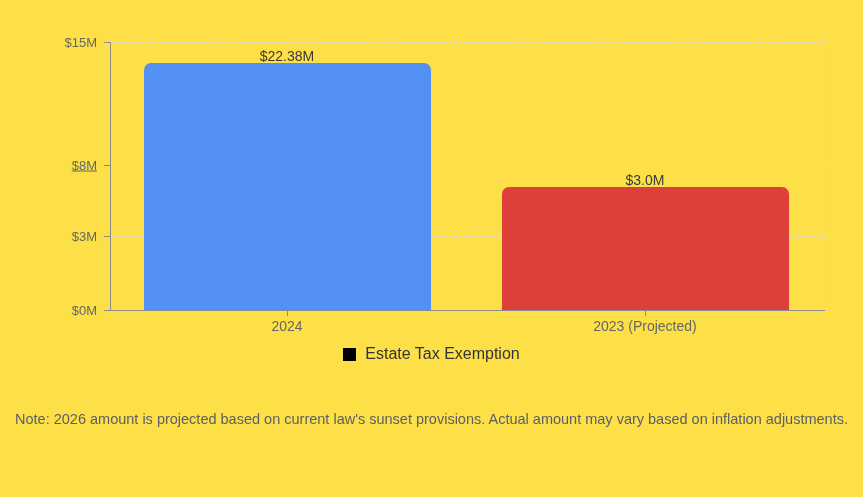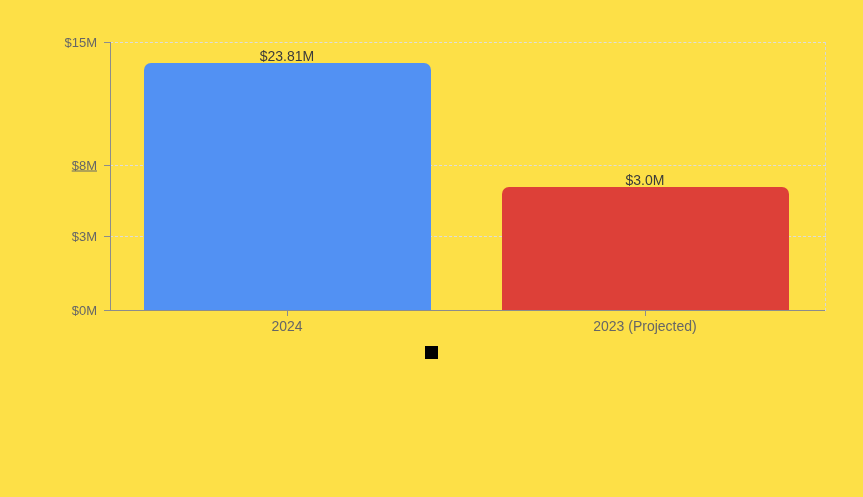--- a/index.html
+++ b/index.html
@@ -175,28 +175,30 @@
     <div class="y-tick" style="top:310px;"></div>
 
     <div class="y-label" style="top:42px;">$15M</div>
     <div class="y-label" style="top:165px;text-decoration:underline;">$8M</div>
     <div class="y-label" style="top:236px;">$3M</div>
     <div class="y-label" style="top:310px;">$0M</div>
 
     <div class="bar" style="left:144px; top:63px; width:287px; height:247px; background:#5291F3;"></div>
     <div class="bar" style="left:502px; top:187px; width:287px; height:123px; background:#DD4038;"></div>
 
-    <div class="bar-value" style="left:287px; top:48px;">$23.81M</div>
+    <div class="bar-value" style="left:287px; top:48px;">$22.38M</div>
     <div class="bar-value" style="left:645px; top:172px;">$3.0M</div>
 
     <div class="x-tick" style="left:287px;"></div>
     <div class="x-tick" style="left:645px;"></div>
 
     <div class="x-label" style="left:287px;">2024</div>
     <div class="x-label" style="left:645px;">2023 (Projected)</div>
   </div>
 
   <div class="legend">
     <span class="legend-swatch"></span>
+    <span class="legend-text">Estate Tax Exemption</span>
   </div>
 
+  <div class="footnote">Note: 2026 amount is projected based on current law's sunset provisions. Actual amount may vary based on inflation adjustments.</div>
 
 </div>
 
 </body></html>

